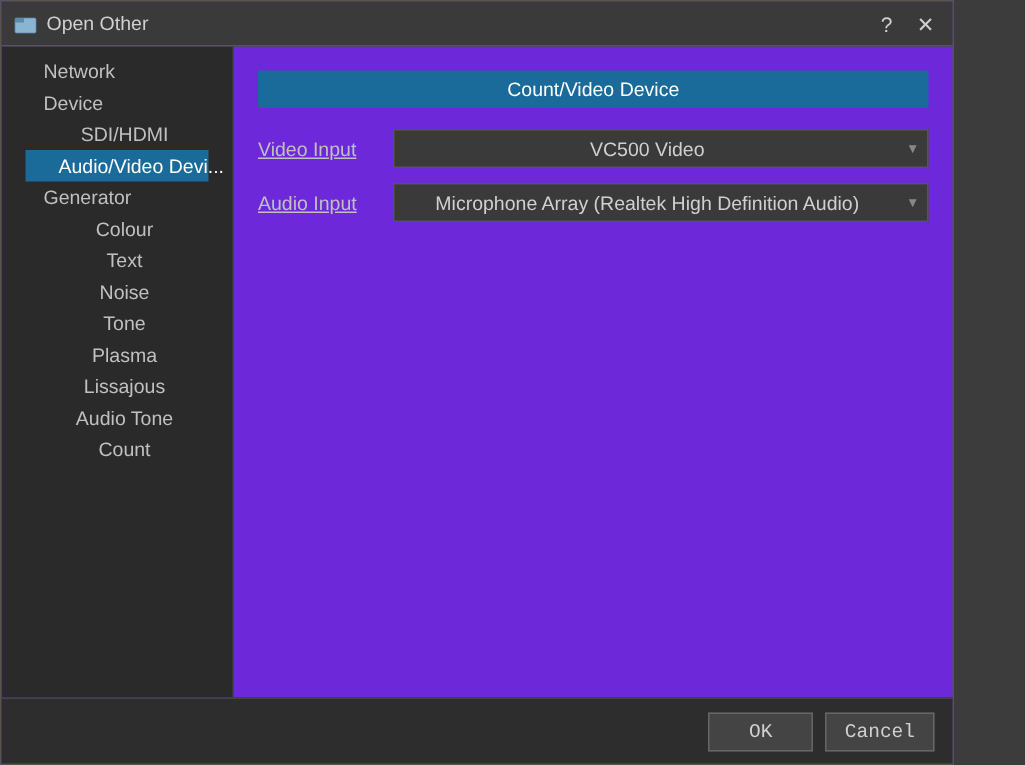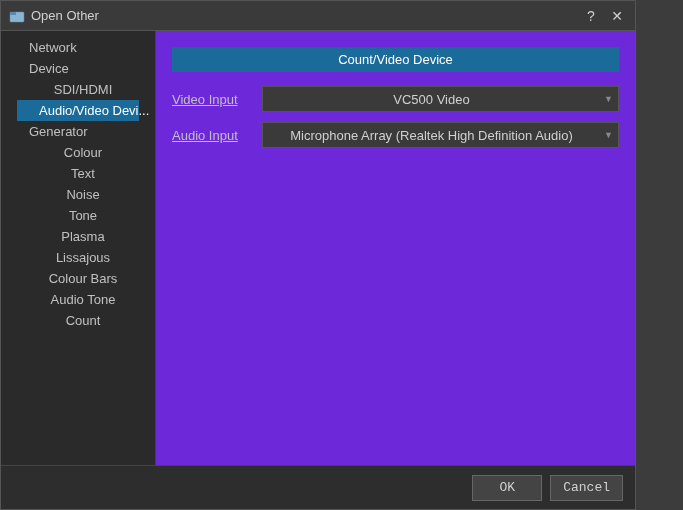--- a/index.html
+++ b/index.html
@@ -219,21 +219,20 @@
       <div class="sidebar-item category">Device</div>
       <div class="sidebar-item sub">SDI/HDMI</div>
       <div class="sidebar-item sub selected">Audio/Video Devi...</div>
       <div class="sidebar-item category">Generator</div>
       <div class="sidebar-item sub">Colour</div>
       <div class="sidebar-item sub">Text</div>
       <div class="sidebar-item sub">Noise</div>
       <div class="sidebar-item sub">Tone</div>
       <div class="sidebar-item sub">Plasma</div>
       <div class="sidebar-item sub">Lissajous</div>
-      <div class="sidebar-item sub">Colour Bars</div>
       <div class="sidebar-item sub">Audio Tone</div>
       <div class="sidebar-item sub">Count</div>
     </div>
 
     <div class="content-area">
       <div class="section-header">Count/Video Device</div>
 
       <div class="form-row">
         <label class="form-label">Video Input</label>
         <div class="select-wrapper">

